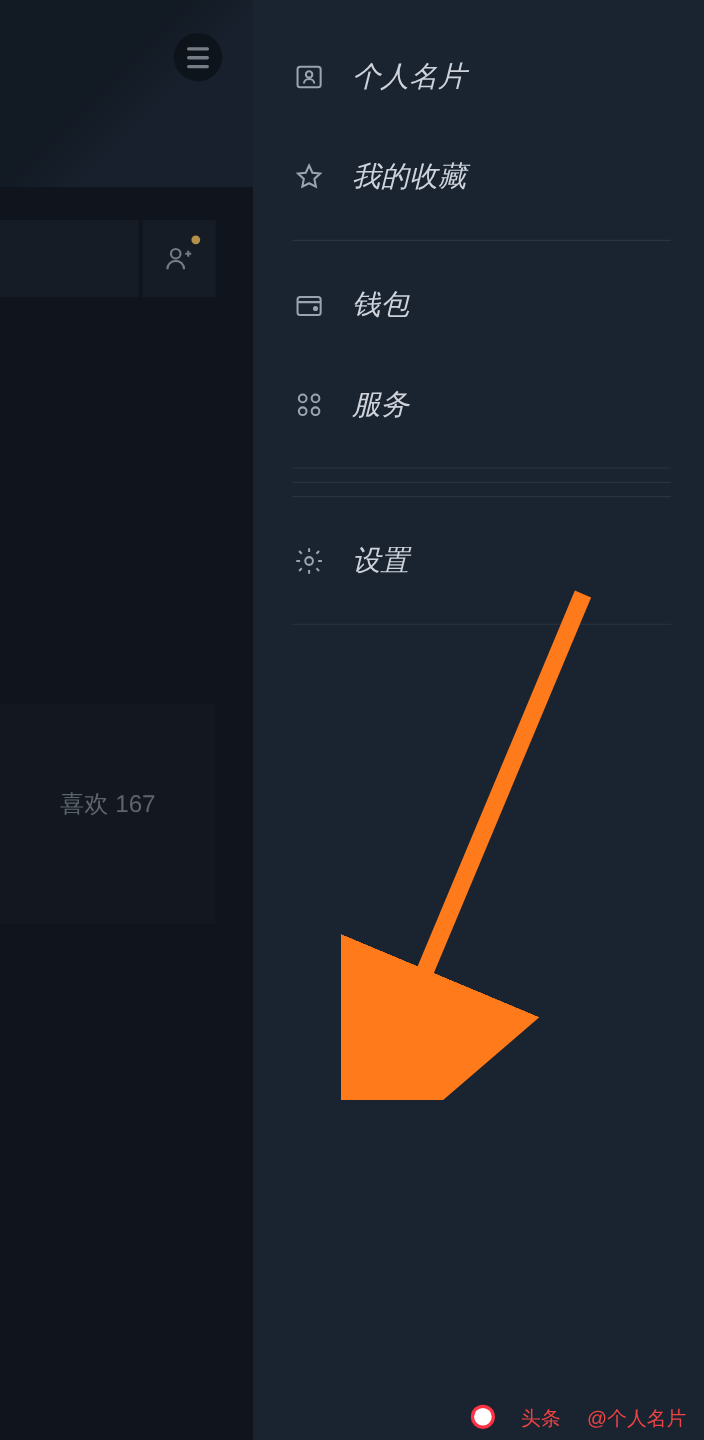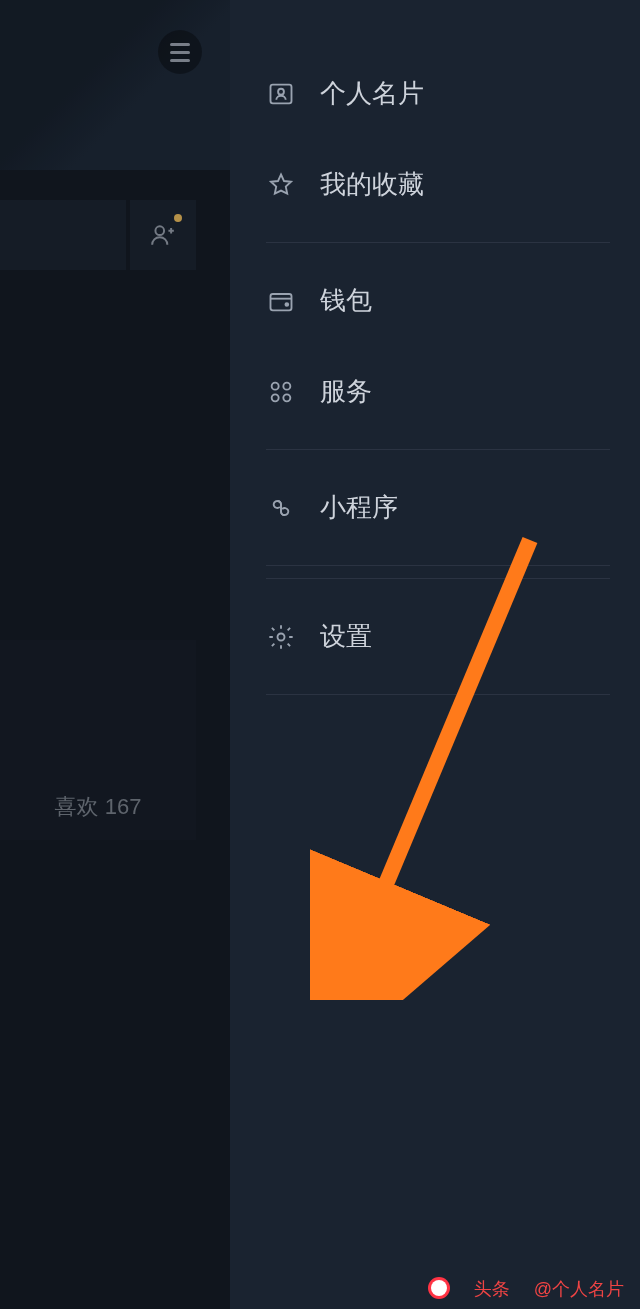--- a/index.html
+++ b/index.html
@@ -94,38 +94,39 @@
     }
 
     .likes-block {
       position: absolute;
       left: 0;
       top: 640px;
       width: 196px;
       height: 200px;
       background: #181f2b;
       display: flex;
-      align-items: flex-end;
+      align-items: center;
       justify-content: center;
       padding-bottom: 18px;
     }
     .likes-text {
       font-size: 22px;
       color: #7d8590;
     }
 
     
     .drawer {
       position: absolute;
       left: 230px;
       top: 0;
       width: 410px;
       height: 100%;
       background: #1a2330;
-      padding-top: 48px;
+      padding-top: 24px;
+      font-style: italic;
     }
     .menu { list-style: none; }
     .menu-item {
       display: flex;
       align-items: center;
       gap: 24px;
       padding: 28px 36px 28px 36px;
       font-size: 26px;
       color: #ced3db;
       cursor: pointer;
@@ -256,29 +257,20 @@
             <circle cx="17" cy="7" r="3"></circle>
             <circle cx="7" cy="17" r="3"></circle>
             <circle cx="17" cy="17" r="3"></circle>
           </svg>
       </span>
       <span>服务</span>
     </li>
 
     <hr class="separator">
 
-    <li class="menu-item">
-      <span class="icon">
-        <svg viewBox="0 0 24 24">
-            <path d="M9 6a3 3 0 0 1 3 3v6a3 3 0 0 0 3 3 3 3 0 1 0-2-5"></path>
-            <path d="M15 18a3 3 0 0 1-3-3V9a3 3 0 0 0-3-3 3 3 0 1 0 2 5"></path>
-          </svg>
-      </span>
-      <span>小程序</span>
-    </li>
 
 
     <hr class="separator">
 
 
     <hr class="separator">
 
     <li class="menu-item">
       <span class="icon">
         <svg viewBox="0 0 24 24">

